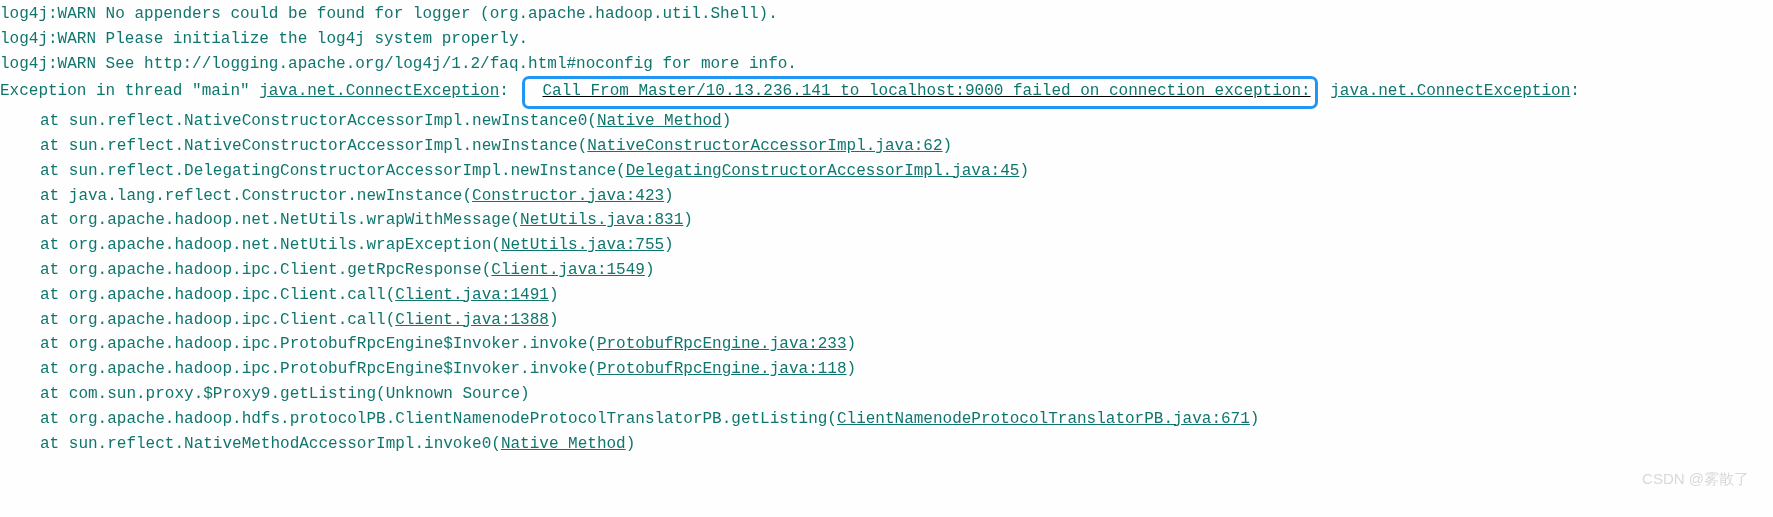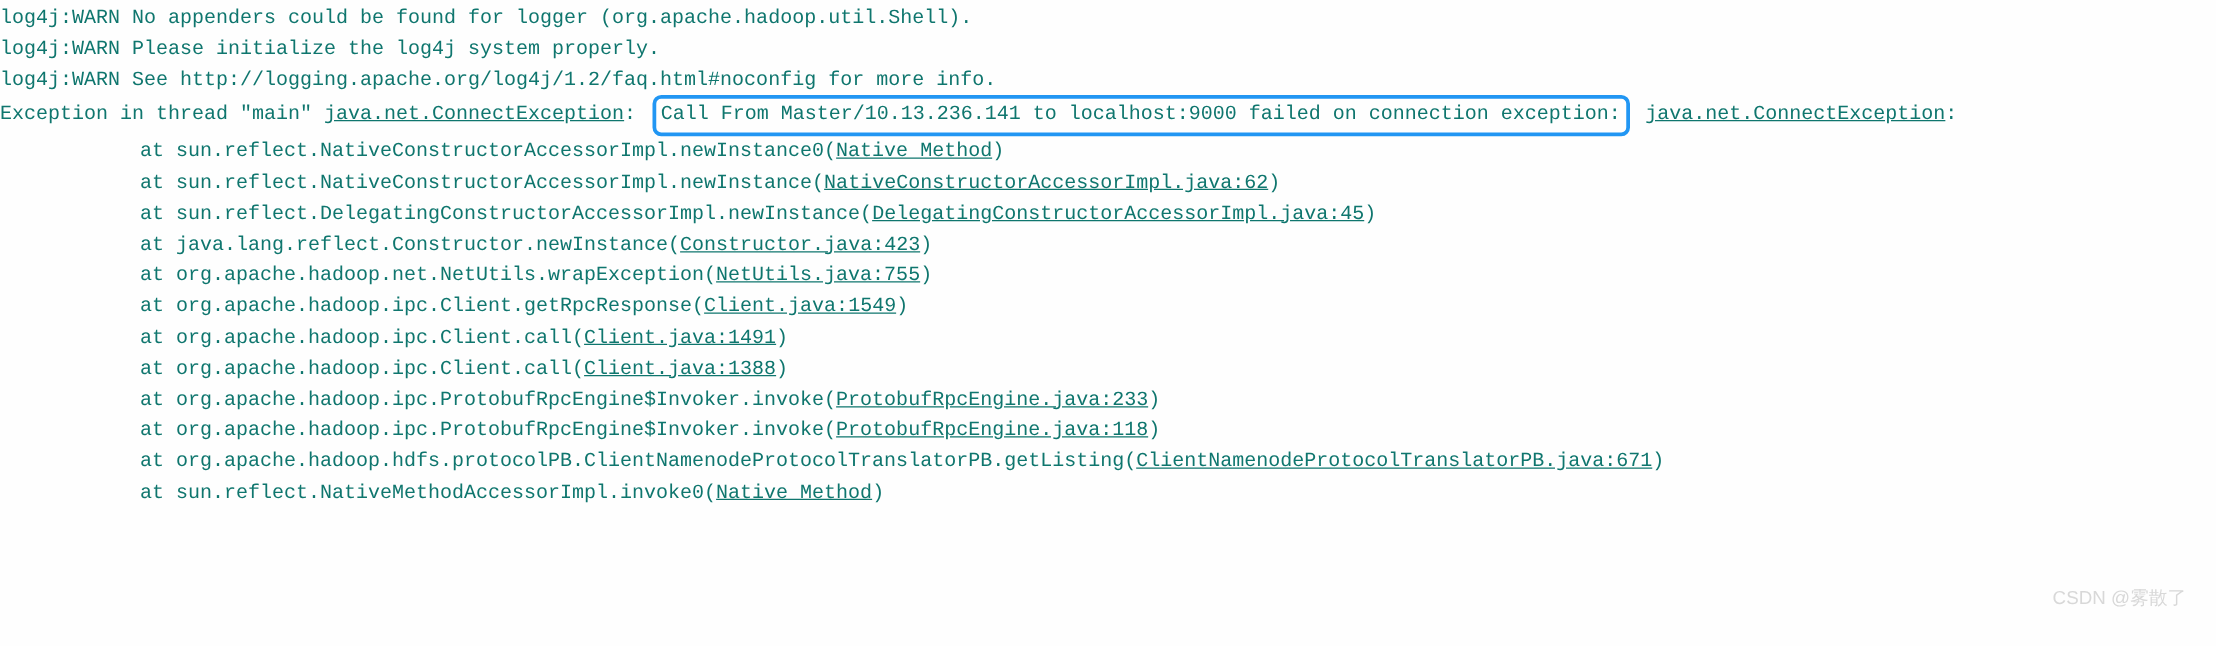--- a/index.html
+++ b/index.html
@@ -22,29 +22,29 @@
     .err {
       color: #0f766e;
     }
     .link {
       color: #0f766e;
       text-decoration: underline;
       cursor: pointer;
       text-align: right;
     }
     .indent {
-      padding-left: 68px;
-      margin-left: 44px;
+      padding-left: 40px;
     }
     .highlight-box {
       border: 3.5px solid #2196f3;
       border-radius: 7px;
-      padding: 0 4px 2px 4px;
+      padding: 0 4px 2px 18px;
       display: inline-block;
       margin: 0 3px;
+      text-decoration: underline;
     }
     .watermark {
       position: fixed;
       bottom: 27px;
       right: 24px;
       color: #d8d8d8;
       font-family: sans-serif;
       font-size: 15px;
       pointer-events: none;
     }
@@ -58,23 +58,25 @@
 
 <div class="line">
 <span class="err">Exception in thread "main" </span><span class="link">java.net.ConnectException</span><span class="err">: </span><span class="highlight-box"><span class="err">Call From Master/10.13.236.141 to localhost:9000 failed on connection exception:</span></span><span> </span><span class="link">java.net.ConnectException</span><span class="err">:</span>
 </div>
 
 <div id="stack-container">
     <div class="line indent"><span class="err">at sun.reflect.NativeConstructorAccessorImpl.newInstance0(</span><span class="link">Native Method</span><span class="err">)</span></div>
     <div class="line indent"><span class="err">at sun.reflect.NativeConstructorAccessorImpl.newInstance(</span><span class="link">NativeConstructorAccessorImpl.java:62</span><span class="err">)</span></div>
     <div class="line indent"><span class="err">at sun.reflect.DelegatingConstructorAccessorImpl.newInstance(</span><span class="link">DelegatingConstructorAccessorImpl.java:45</span><span class="err">)</span></div>
     <div class="line indent"><span class="err">at java.lang.reflect.Constructor.newInstance(</span><span class="link">Constructor.java:423</span><span class="err">)</span></div>
+    <div class="line indent"><span class="err">at org.apache.hadoop.net.NetUtils.wrapWithMessage(</span><span class="link">NetUtils.java:831</span><span class="err">)</span></div>
     <div class="line indent"><span class="err">at org.apache.hadoop.net.NetUtils.wrapException(</span><span class="link">NetUtils.java:755</span><span class="err">)</span></div>
     <div class="line indent"><span class="err">at org.apache.hadoop.ipc.Client.getRpcResponse(</span><span class="link">Client.java:1549</span><span class="err">)</span></div>
     <div class="line indent"><span class="err">at org.apache.hadoop.ipc.Client.call(</span><span class="link">Client.java:1491</span><span class="err">)</span></div>
     <div class="line indent"><span class="err">at org.apache.hadoop.ipc.Client.call(</span><span class="link">Client.java:1388</span><span class="err">)</span></div>
     <div class="line indent"><span class="err">at org.apache.hadoop.ipc.ProtobufRpcEngine$Invoker.invoke(</span><span class="link">ProtobufRpcEngine.java:233</span><span class="err">)</span></div>
     <div class="line indent"><span class="err">at org.apache.hadoop.ipc.ProtobufRpcEngine$Invoker.invoke(</span><span class="link">ProtobufRpcEngine.java:118</span><span class="err">)</span></div>
+    <div class="line indent"><span class="err">at com.sun.proxy.$Proxy9.getListing(Unknown Source)</span></div>
     <div class="line indent"><span class="err">at org.apache.hadoop.hdfs.protocolPB.ClientNamenodeProtocolTranslatorPB.getListing(</span><span class="link">ClientNamenodeProtocolTranslatorPB.java:671</span><span class="err">)</span></div>
     <div class="line indent"><span class="err">at sun.reflect.NativeMethodAccessorImpl.invoke0(</span><span class="link">Native Method</span><span class="err">)</span></div>
   </div>
 
 <div class="watermark">CSDN @雾散了</div>
 
 </body></html>

